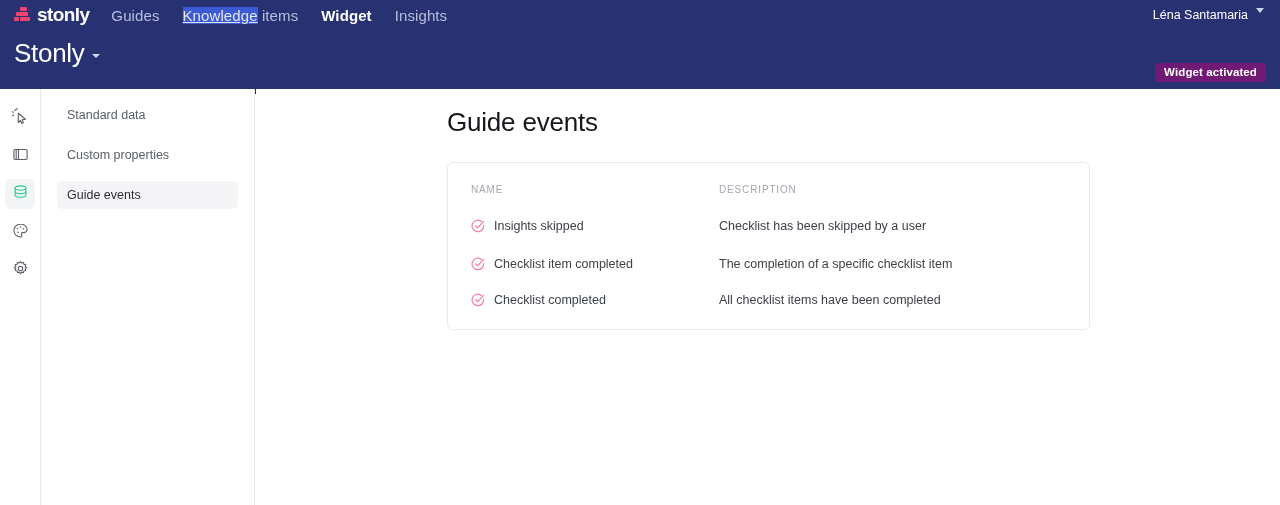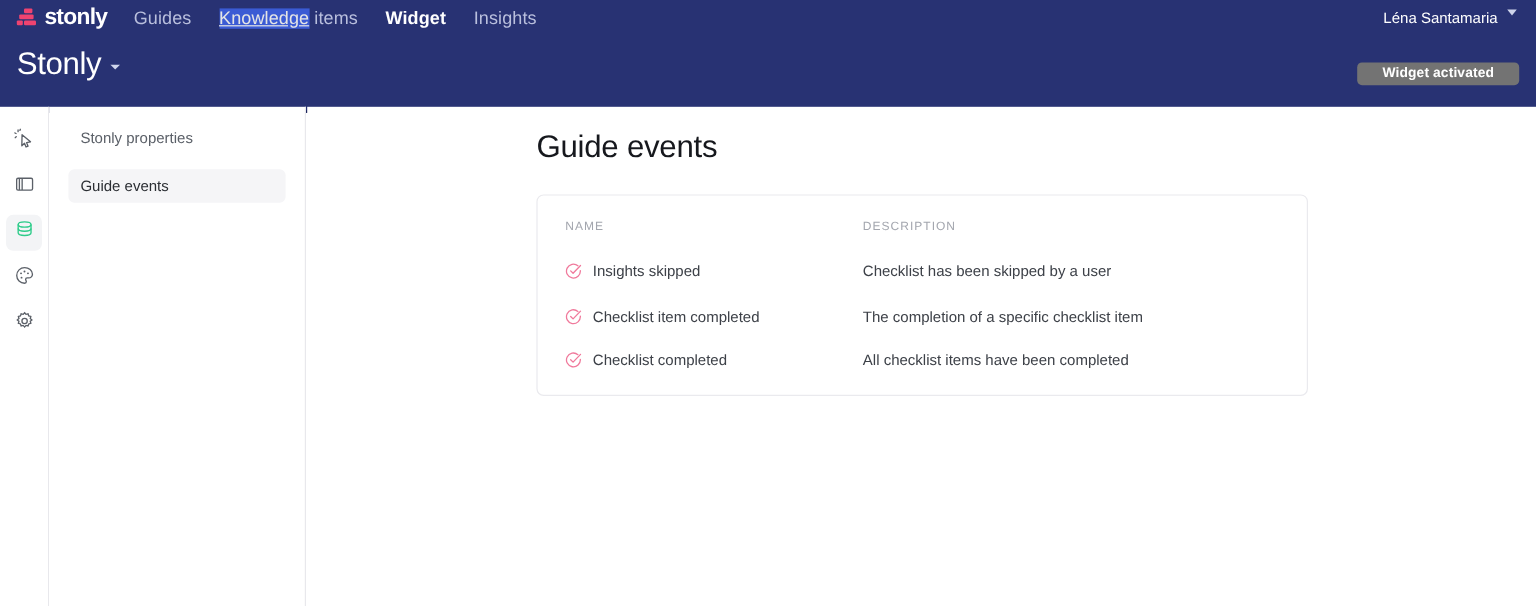--- a/index.html
+++ b/index.html
@@ -123,26 +123,26 @@
   .workspace-caret {
     width: 0; height: 0;
     border-left: 4px solid transparent;
     border-right: 4px solid transparent;
     border-top: 4.5px solid #cfd5ec;
     margin-top: 4px;
   }
   .status-badge {
     position: absolute;
     right: 14px;
-    top: 22px;
-    background: #737373;
+    top: 33px;
+    background: #701a75;
     color: #ffffff;
     font-size: 11.5px;
     font-weight: bold;
-    padding: 3px 21px 4px;
+    padding: 3px 9px 4px;
     border-radius: 4px;
     letter-spacing: 0.1px;
     white-space: nowrap;
   }
 
   
   .icon-rail {
     position: absolute;
     left: 0;
     top: 89px;
@@ -342,21 +342,22 @@
     <span>
       <svg width="17" height="17" viewBox="0 0 20 20" fill="none" stroke="#5b6068" stroke-width="1.3">
         <circle cx="10" cy="10" r="2.6"></circle>
         <path d="M10 1.9 l1.35 1.6 2.05 -0.55 0.65 2.02 2.05 0.55 -0.55 2.05 1.6 1.35 -1.6 1.35 0.55 2.05 -2.05 0.55 -0.65 2.02 -2.05 -0.55 -1.35 1.6 -1.35 -1.6 -2.05 0.55 -0.65 -2.02 -2.05 -0.55 0.55 -2.05 -1.6 -1.35 1.6 -1.35 -0.55 -2.05 2.05 -0.55 0.65 -2.02 2.05 0.55 Z"></path>
       </svg>
     </span>
   </div>
 </div>
 
 <div class="subnav">
-  <div class="subnav-item">Stonly properties</div>
+  <div class="subnav-item">Standard data</div>
+  <div class="subnav-item">Custom properties</div>
   <div class="subnav-item active">Guide events</div>
 </div>
 
 <div class="main">
 
   <h1 class="page-title">Guide events</h1>
 
   <div class="card">
     <table class="table">
       <thead>

